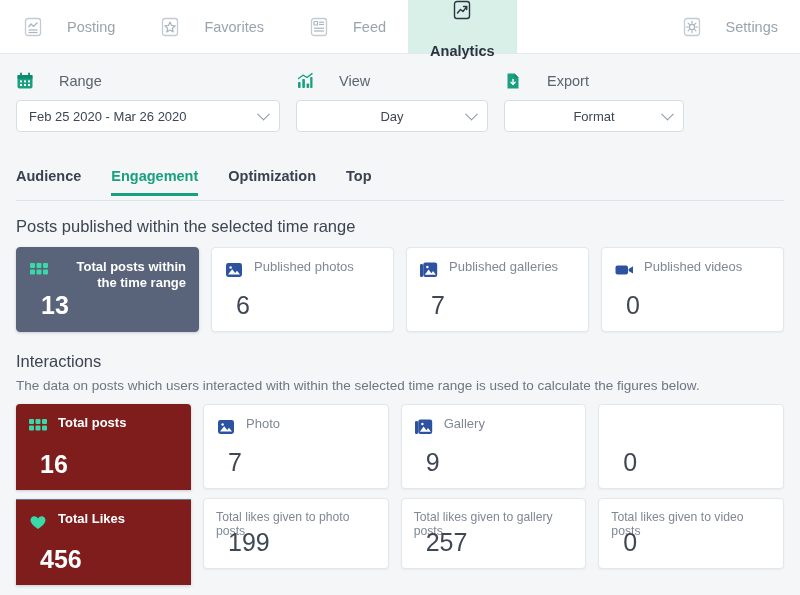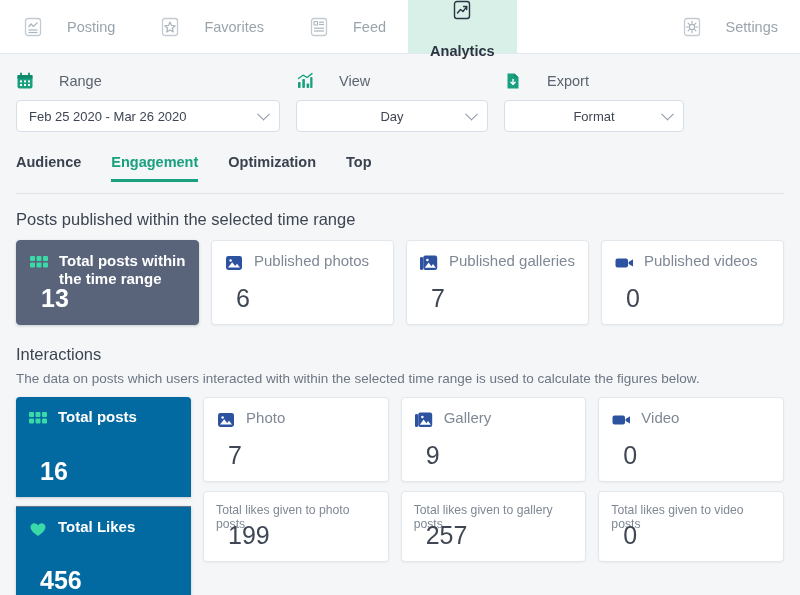--- a/index.html
+++ b/index.html
@@ -75,25 +75,25 @@
   .select .chev {
     position: absolute; right: 11px; top: 50%;
     width: 9px; height: 9px;
     border-right: 1.6px solid #8d98a5;
     border-bottom: 1.6px solid #8d98a5;
     transform: translateY(-70%) rotate(45deg);
   }
 
   
   .subtabs {
-    margin: 22px 16px 0 16px;
+    margin: 36px 16px 0 16px;
     display: flex;
     gap: 30px;
     border-bottom: 1px solid #e0e5ea;
-    padding-bottom: 12px;
+    padding-bottom: 5px;
   }
   .subtab {
     font-size: 14.5px;
     font-weight: bold;
     color: #3a4250;
     padding-bottom: 9px;
     cursor: pointer;
     border-bottom: 3px solid transparent;
     margin-bottom: -1px;
   }
@@ -132,23 +132,24 @@
     border-color: #59637a;
     box-shadow: 0 1px 3px rgba(40,50,70,.22);
   }
   .card-head {
     display: flex;
     align-items: flex-start;
     gap: 10px;
   }
   .card-ico { width: 20px; height: 20px; flex: 0 0 20px; margin-top: 1px; }
   .card-label {
-    font-size: 15px;
+    font-size: 13px;
     color: #7f8894;
     line-height: 1.22;
+    text-align: right;
   }
   .card.dark .card-label { color: #ffffff; font-weight: bold; }
   .card-value {
     position: absolute;
     left: 12px;
     bottom: 11px;
     font-size: 25px;
     color: #3f4754;
     margin-left: 12px;
   }
@@ -157,22 +158,22 @@
   
   .interact {
     margin: 11px 16px 0 16px;
     display: flex;
     gap: 12px;
   }
   .inter-left { width: 182px; display: flex; flex-direction: column; gap: 0; }
   .inter-right { flex: 1 1 auto; display: flex; flex-direction: column; gap: 9px; }
   .inter-right .cardrow { margin: 0; }
   .stack-card {
-    background: #0369a1;
-    height: 100px;
+    background: #7f1d1d;
+    height: 86px;
     border-radius: 4px 4px 0 0;
     padding: 11px 20px 0 12px;
     position: relative;
     box-shadow: 0 1px 3px rgba(40,50,70,.22);
   }
   .stack-card.second {
     border-radius: 0;
     margin-top: 9px;
     border-top: 1px solid #6a7489;
   }
@@ -466,29 +467,20 @@
                 <circle cx="8.4" cy="7" r="1.25" fill="#ffffff"></circle>
                 <polygon points="5.8,14.8 9.6,9.6 12.4,13.2 14,11.1 16.9,14.8" fill="#ffffff"></polygon>
               </svg>
           </span>
           <span class="card-label">Gallery</span>
         </div>
         <div class="card-value">9</div>
       </div>
 
       <div class="card">
-        <div class="card-head">
-          <span class="card-ico">
-            <svg width="20" height="20" viewBox="0 0 20 20">
-                <rect x="1.5" y="5.5" width="12.5" height="9" rx="2" fill="#2d52a0"></rect>
-                <polygon points="14.6,9 19,6.2 19,13.6 14.6,11" fill="#2d52a0"></polygon>
-              </svg>
-          </span>
-          <span class="card-label">Video</span>
-        </div>
         <div class="card-value">0</div>
       </div>
     </div>
 
     <div class="cardrow">
       <div class="card plain">
         <div class="card-label-only">Total likes given to photo posts</div>
         <div class="card-value">199</div>
       </div>
       <div class="card plain">

